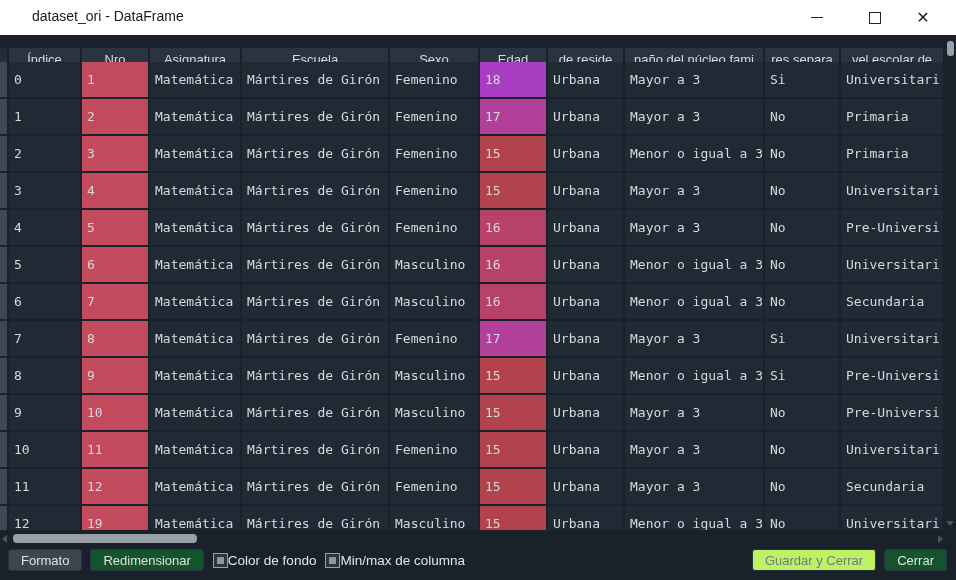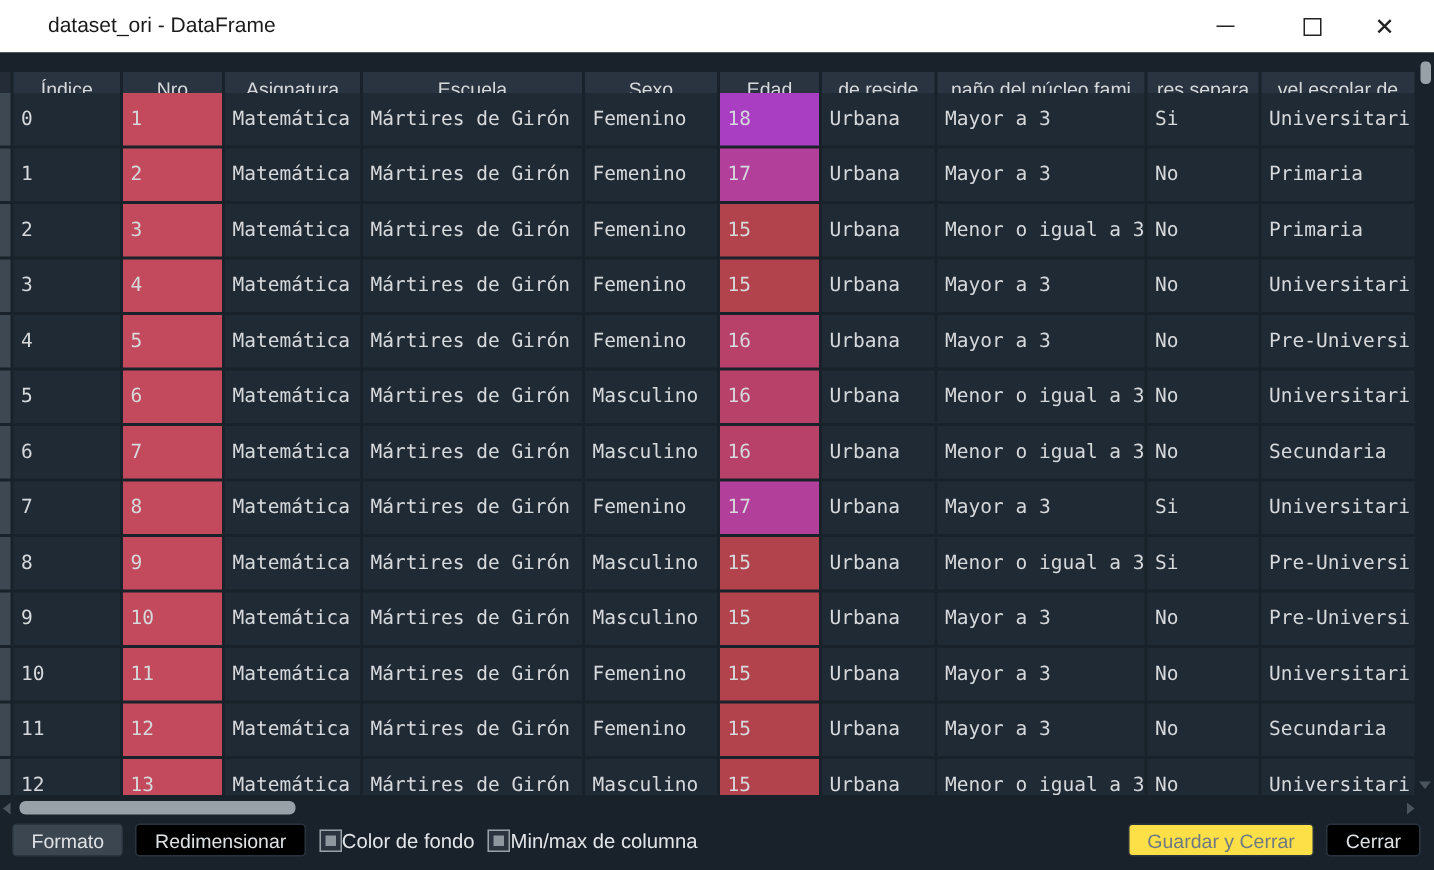--- a/index.html
+++ b/index.html
@@ -42,22 +42,22 @@
   .hhandle{position:absolute;top:2px;left:13px;width:184px;height:9px;border-radius:4px;background:#99a1a8;}
   .harrow-left{position:absolute;left:2px;top:3px;width:0;height:0;
                border-top:4px solid transparent;border-bottom:4px solid transparent;border-right:5px solid #4a545e;}
   .harrow-right{position:absolute;right:2px;top:3px;width:0;height:0;
                border-top:4px solid transparent;border-bottom:4px solid transparent;border-left:5px solid #4a545e;}
 
   
   .footer{position:absolute;top:513px;left:0;right:0;height:24px;display:flex;align-items:center;}
   .btn{height:22px;padding:0 12px;margin-left:8px;border-radius:3px;background:#3b4650;
        border:1px solid #2b343e;color:#dfe2e5;font-size:13px;font-family:"Liberation Sans",sans-serif;}
-  .btn.light{background:#000000;}
-  .btn.disabled{background:#fde047;border-color:#2b343e;color:#6e7983;}
+  .btn.light{background:#14532d;}
+  .btn.disabled{background:#bef264;border-color:#2b343e;color:#6e7983;}
   .chkgroup{display:flex;align-items:center;margin-left:9px;}
   .checkbox{position:relative;width:13px;height:13px;border:1px solid #99a1a8;background:#2b343e;display:inline-block;}
   .checkbox::after{content:'';position:absolute;left:3px;top:3px;right:3px;bottom:3px;background:#8f979e;}
   .chklabel{color:#e2e5e8;font-size:13.5px;}
   .footer-right{margin-left:auto;display:flex;align-items:center;margin-right:9px;}
 
   
   .editor-strip{position:absolute;top:572px;left:0;width:956px;height:8px;background:#1b212a;overflow:hidden;}
   .editor-strip .code{position:absolute;top:-3px;left:0;font-family:"DejaVu Sans Mono",monospace;
                       font-size:13px;color:#c3c8cd;white-space:pre;}
@@ -250,21 +250,21 @@
           <div class="cell w4">Femenino</div>
           <div class="cell w5" style="background: rgb(178, 66, 76);">15</div>
           <div class="cell w6">Urbana</div>
           <div class="cell w7">Mayor a 3</div>
           <div class="cell w8">No</div>
           <div class="cell w9">Secundaria</div>
         </div>
         <div class="trow">
           <div class="strip"></div>
           <div class="cell w0">12</div>
-          <div class="cell w1" style="background: rgb(195, 74, 92);">13</div>
+          <div class="cell w1" style="background: rgb(195, 74, 92);">19</div>
           <div class="cell w2">Matemática</div>
           <div class="cell w3">Mártires de Girón</div>
           <div class="cell w4">Masculino</div>
           <div class="cell w5" style="background: rgb(178, 66, 76);">15</div>
           <div class="cell w6">Urbana</div>
           <div class="cell w7">Menor o igual a 3</div>
           <div class="cell w8">No</div>
           <div class="cell w9">Universitari</div>
         </div>
       </div>

